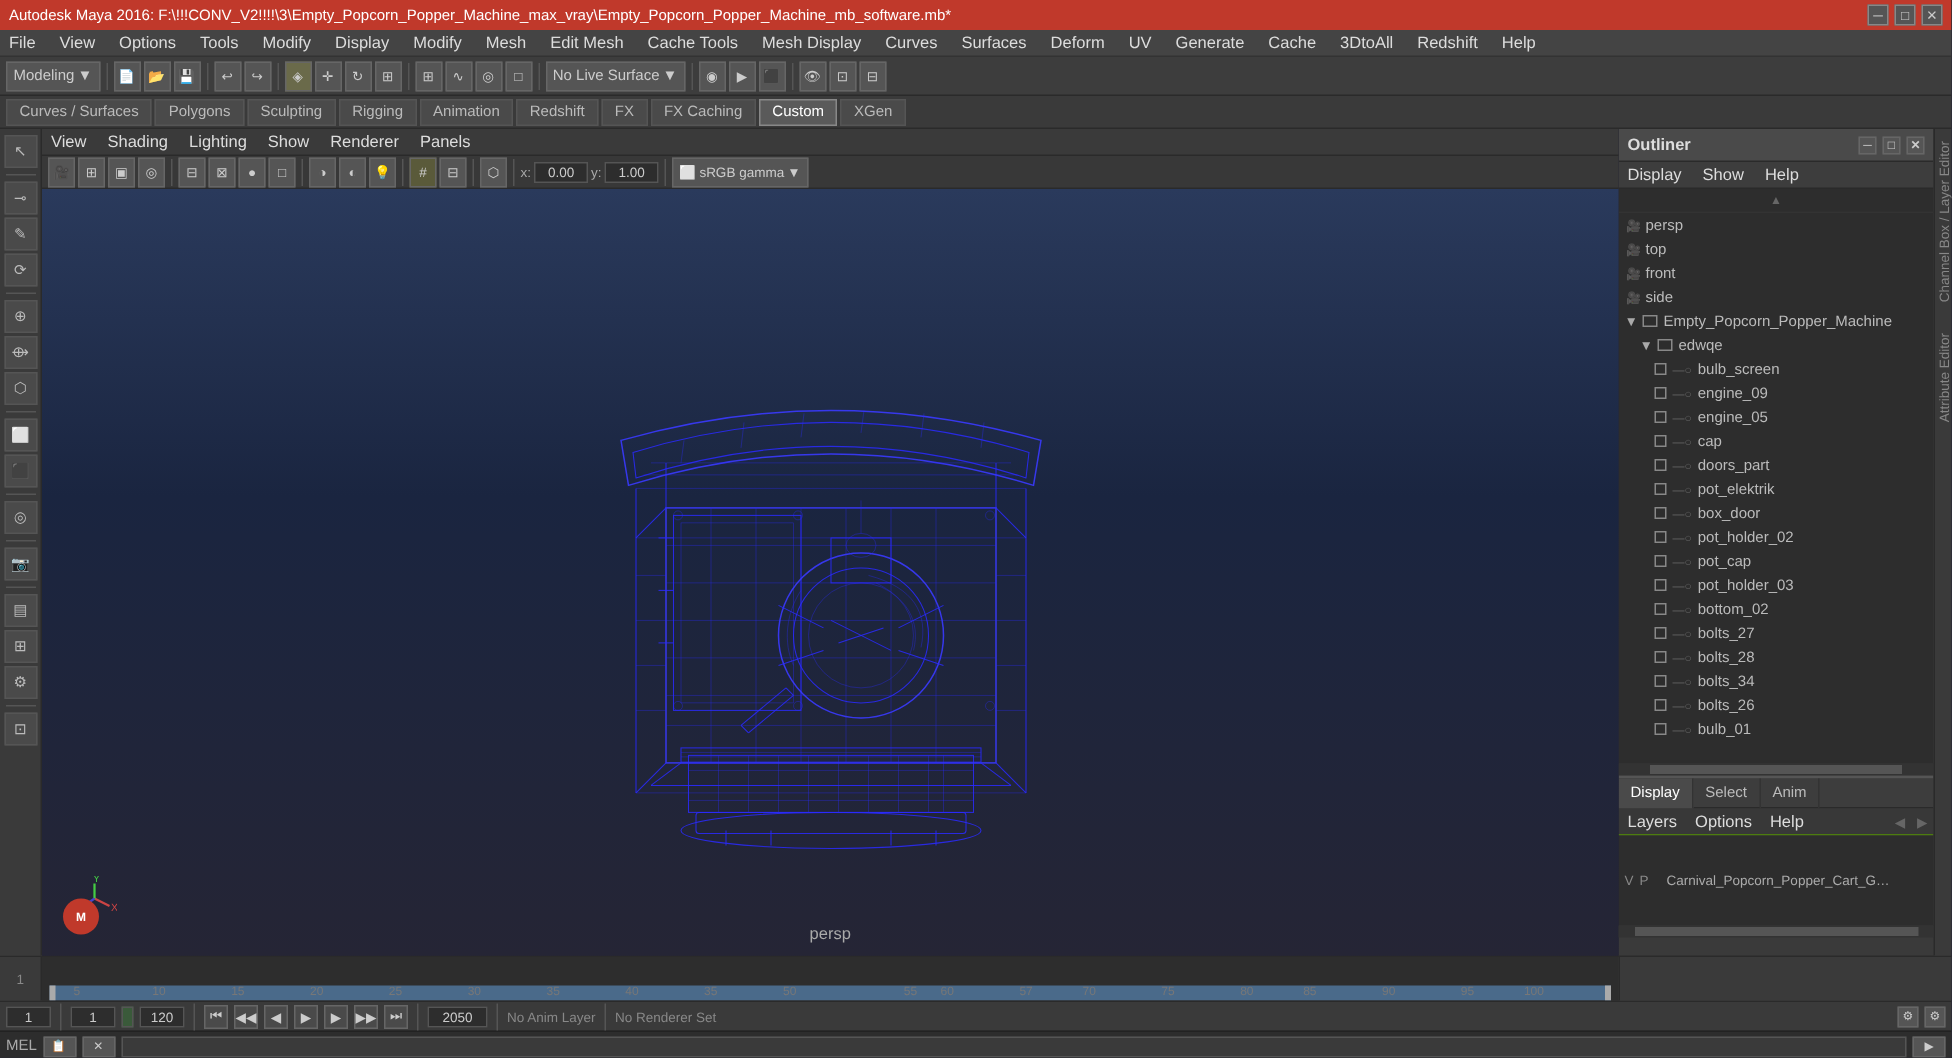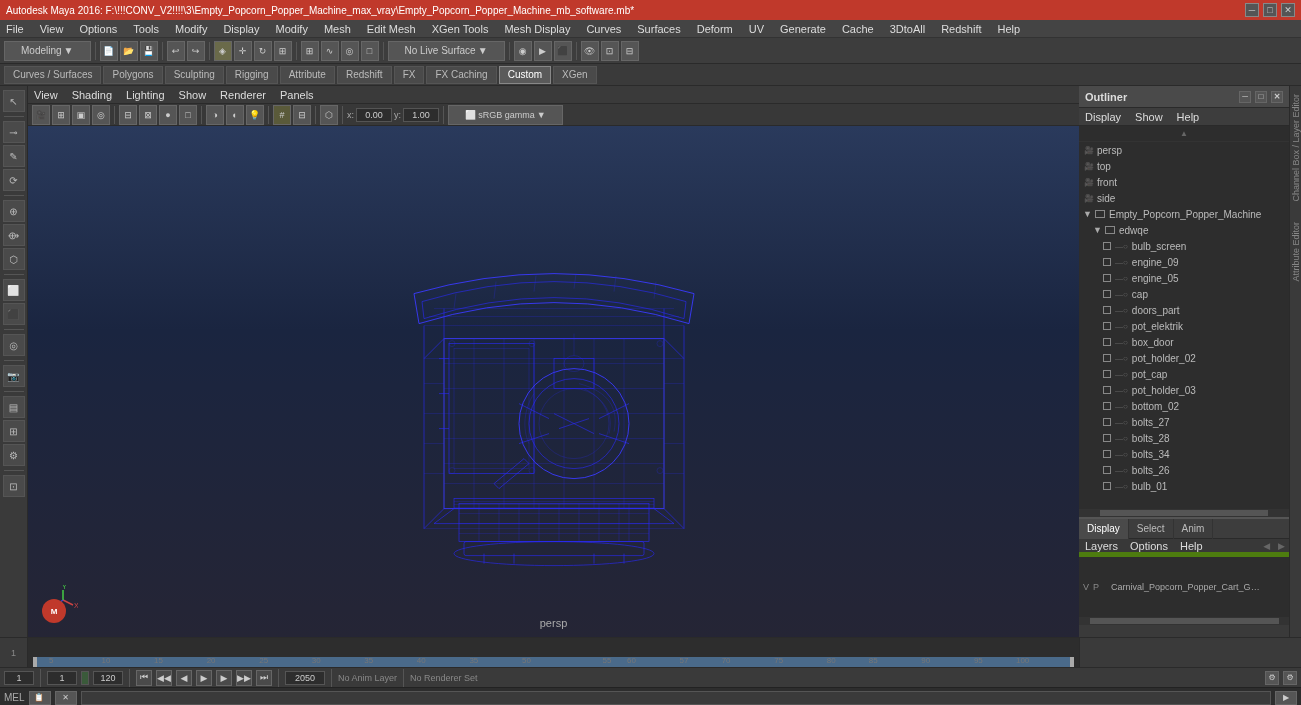--- a/index.html
+++ b/index.html
@@ -75,21 +75,21 @@
       cursor: pointer;
       padding: 0 2px;
     }
     .tb-sep { width: 1px; height: 18px; background: #555; margin: 0 2px; }
     .tb-dropdown {
       height: 20px;
       background: #555;
       border: 1px solid #666;
       color: #ccc;
       font-size: 10px;
-      padding: 0 16px;
+      padding: 0 4px;
       cursor: pointer;
       display: flex; align-items: center; gap: 2px;
     }
 
     
     #toolbar2 {
       height: 22px;
       background: #3a3a3a;
       display: flex;
       align-items: center;
@@ -273,21 +273,21 @@
       border-right: 1px solid #333;
     }
     .bp-tab.active { background: #4a4a4a; color: #fff; }
     #bottom-panel-menu {
       height: 18px;
       background: #383838;
       display: flex;
       align-items: center;
       padding: 0 4px;
       gap: 8px;
-      border-bottom: 5px solid #4d7c0f;
+      border-bottom: 1px solid #4d7c0f;
       font-size: 10px;
     }
     #bottom-panel-content {
       height: 60px;
       background: #2d2d2d;
       display: flex;
       align-items: center;
       padding: 4px;
       gap: 4px;
       font-size: 10px;
@@ -446,21 +446,21 @@
 <div id="menu-bar">
   <span class="menu-item">File</span>
   <span class="menu-item">View</span>
   <span class="menu-item">Options</span>
   <span class="menu-item">Tools</span>
   <span class="menu-item">Modify</span>
   <span class="menu-item">Display</span>
   <span class="menu-item">Modify</span>
   <span class="menu-item">Mesh</span>
   <span class="menu-item">Edit Mesh</span>
-  <span class="menu-item">XGen Tools</span>
+  <span class="menu-item">Cache Tools</span>
   <span class="menu-item">Mesh Display</span>
   <span class="menu-item">Curves</span>
   <span class="menu-item">Surfaces</span>
   <span class="menu-item">Deform</span>
   <span class="menu-item">UV</span>
   <span class="menu-item">Generate</span>
   <span class="menu-item">Cache</span>
   <span class="menu-item">3DtoAll</span>
   <span class="menu-item">Redshift</span>
   <span class="menu-item">Help</span>
@@ -501,21 +501,21 @@
   <div class="tb-btn">👁</div>
   <div class="tb-btn">⊡</div>
   <div class="tb-btn">⊟</div>
 </div>
 
 <div id="toolbar2">
   <div class="tab-item">Curves / Surfaces</div>
   <div class="tab-item">Polygons</div>
   <div class="tab-item">Sculpting</div>
   <div class="tab-item">Rigging</div>
-  <div class="tab-item">Attribute</div>
+  <div class="tab-item">Animation</div>
   <div class="tab-item">Redshift</div>
   <div class="tab-item">FX</div>
   <div class="tab-item">FX Caching</div>
   <div class="tab-item active">Custom</div>
   <div class="tab-item">XGen</div>
 </div>
 
 <div id="main-layout">
 
   <div id="left-toolbar">

